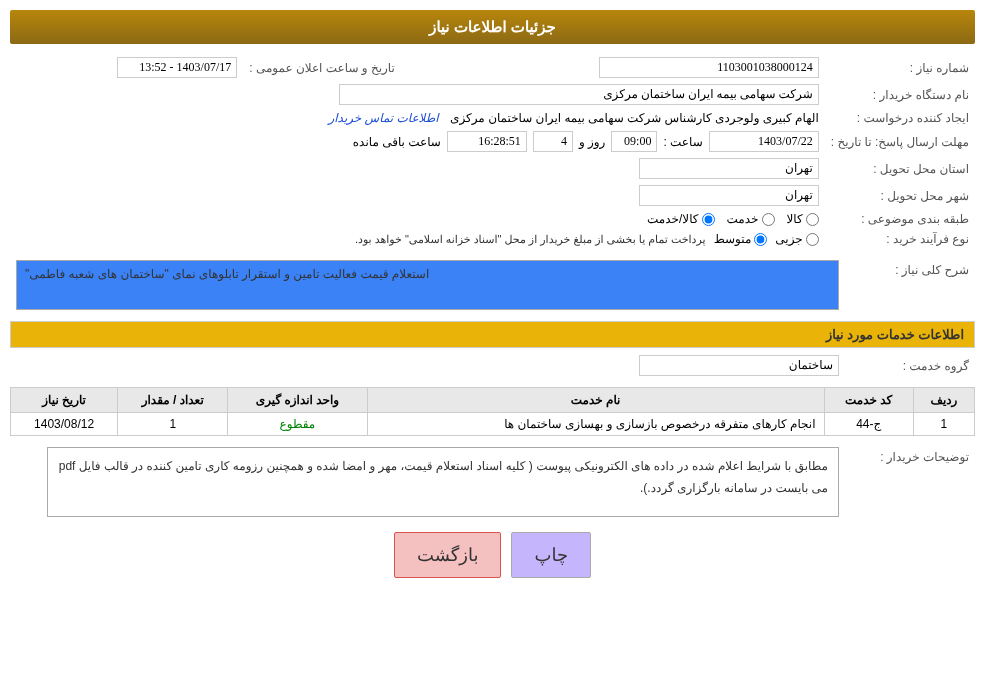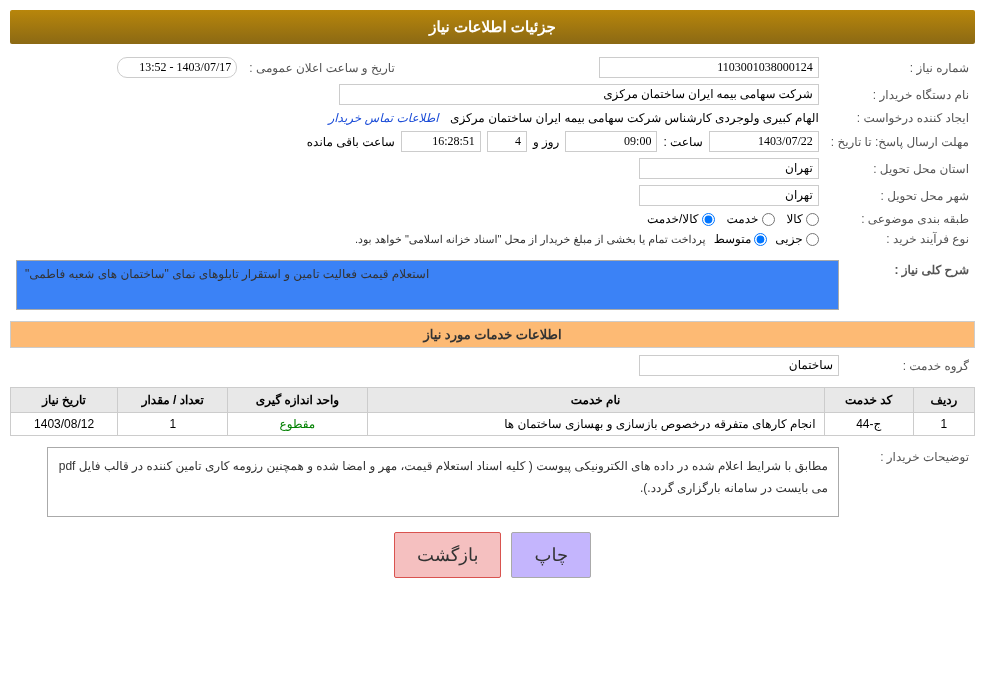--- a/index.html
+++ b/index.html
@@ -48,45 +48,44 @@
       padding: 3px 6px;
       min-width: 120px;
       display: inline-block;
       text-align: right;
     }
     .value-box-medium {
       width: 220px;
     }
     .value-box-small {
       width: 120px;
-      border-radius: 10px;
     }
     .link-blue {
       color: #1d4ed8;
       text-decoration: none;
       font-style: italic;
     }
     .radio-group {
       display: flex;
       align-items: center;
       gap: 12px;
     }
     .radio-item {
       display: flex;
       align-items: center;
       gap: 3px;
     }
     .section-subheader {
-      background: #fdba74;
+      background: #eab308;
       border: 1px solid #ccc;
       padding: 5px 10px;
       font-weight: bold;
       font-size: 13px;
       margin: 8px 0 4px 0;
-      text-align: center;
+      text-align: right;
       color: #333;
     }
     .description-box {
       border: 1px solid #aaa;
       background: #3b82f6;
       padding: 6px 8px;
       min-height: 50px;
       width: 100%;
       text-align: left;
       font-size: 12px;
@@ -204,21 +203,21 @@
           <a href="#" class="link-blue">اطلاعات تماس خریدار</a>
         </td>
       </tr>
 
       <tr>
         <td class="label-cell">مهلت ارسال پاسخ: تا تاریخ :</td>
         <td colspan="3">
           <div class="row-flex" style="flex-wrap:wrap; gap:6px;">
             <div class="input-field" style="width:110px;">1403/07/22</div>
             <span>ساعت :</span>
-            <div class="input-field" style="width:92px;">09:00</div>
+            <div class="input-field" style="width:46px;">09:00</div>
             <span>روز و</span>
             <div class="input-field" style="width:40px;">4</div>
             <div class="input-field" style="width:80px;">16:28:51</div>
             <span>ساعت باقی مانده</span>
           </div>
         </td>
       </tr>
 
       <tr>
         <td class="label-cell">استان محل تحویل :</td>
@@ -269,21 +268,21 @@
             <span style="color:#333; font-size:11px;">پرداخت تمام یا بخشی از مبلغ خریدار از محل "اسناد خزانه اسلامی" خواهد بود.</span>
           </div>
         </td>
       </tr>
     </tbody>
       </table>
 
     <table class="info-table">
       <tbody>
           <tr>
-        <td style="width:130px; vertical-align: top; padding-top:6px;font-weight:bold;" class="label-cell">شرح کلی نیاز :</td>
+        <td style="width:130px; vertical-align: top; padding-top:6px;" class="label-cell">شرح کلی نیاز :</td>
         <td>
           <div class="description-box">استعلام قیمت فعالیت تامین و استقرار تابلوهای نمای "ساختمان های شعبه فاطمی"</div>
         </td>
       </tr>
     </tbody>
       </table>
 
     <div class="section-subheader">اطلاعات خدمات مورد نیاز</div>
 
     <table class="info-table">

